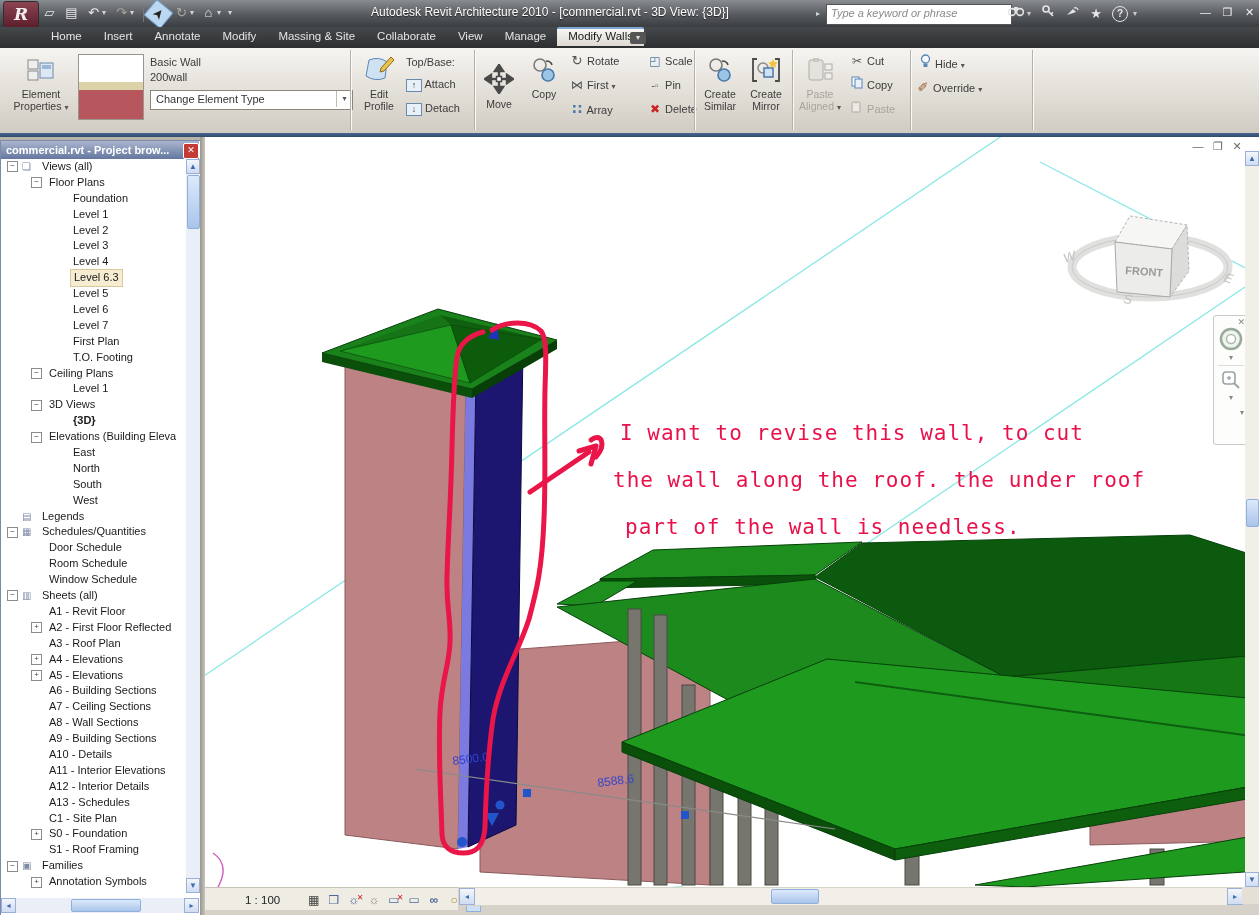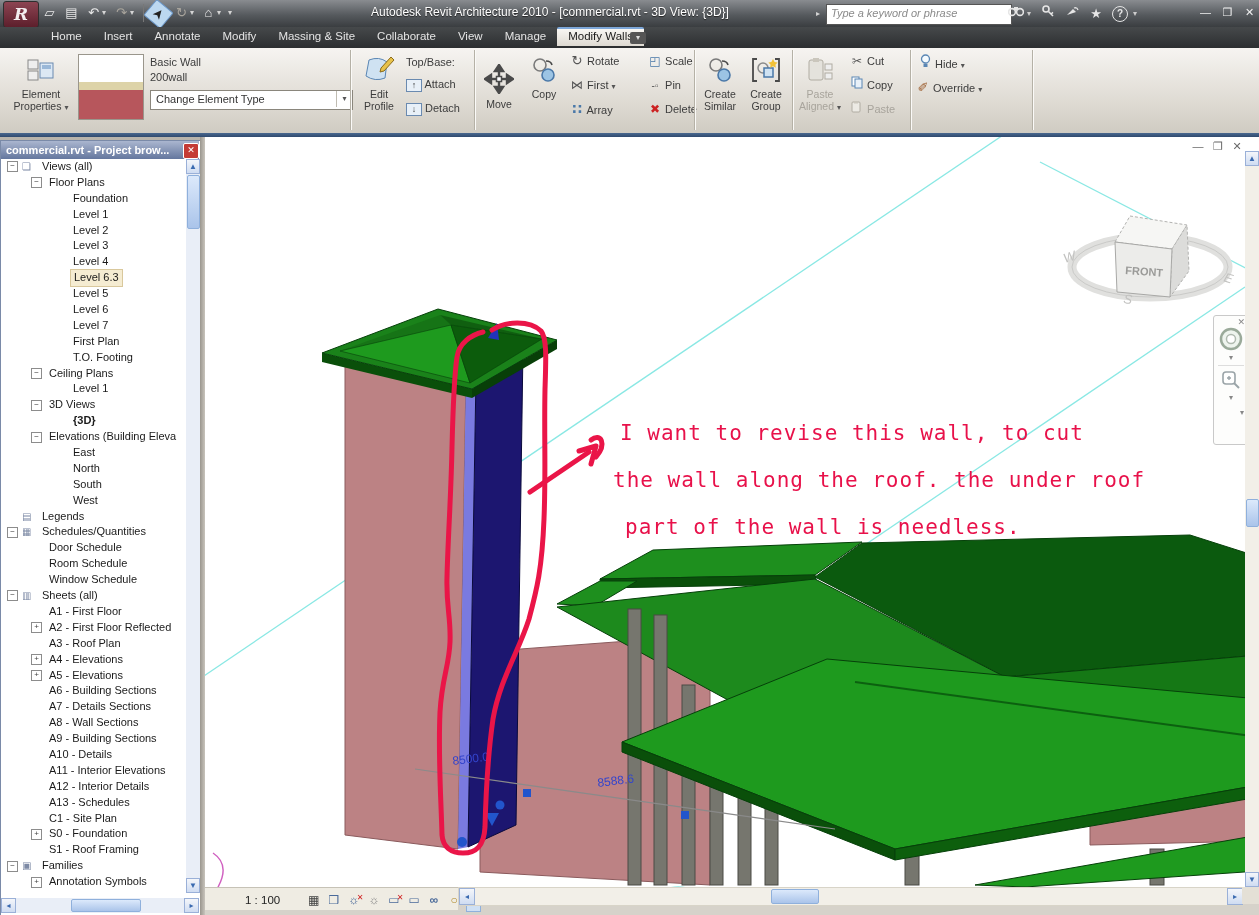--- a/index.html
+++ b/index.html
@@ -254,21 +254,21 @@
   <div class="abs bigbtn" style="left:744px;top:8px;width:44px">
     <span class="ic">
       <svg width="30" height="28" viewBox="0 0 30 28">
             <path d="M6 3 H2 V25 H6 M24 3 h4 V25 h-4" stroke="#4a4a4a" fill="none" stroke-width="1.8"></path>
             <circle cx="12" cy="12" r="5" fill="none" stroke="#8a8a8a" stroke-width="1.5"></circle>
             <rect x="13" y="12" width="9" height="9" fill="#cfe2f2" stroke="#4a78a8" stroke-width="1.5"></rect>
             <path d="M22 3 l1.6 3 3 .5 -2.2 2.2 .5 3 -2.9 -1.5 -2.9 1.5 .5 -3 -2.2 -2.2 3 -.5 Z" fill="#f2c238"></path>
           </svg>
     </span>
     <span>Create</span><br>
-    <span>Group</span>
+    <span>Mirror</span>
   </div>
   <div class="abs psep" style="left:792px"></div>
 
   <div class="abs bigbtn dis" style="left:796px;top:8px;width:48px">
     <span class="ic">
       <svg width="26" height="28" viewBox="0 0 26 28">
             <rect x="2" y="4" width="14" height="20" rx="2" fill="#e4e2dc" stroke="#b0aca2"></rect>
             <rect x="6" y="2" width="6" height="4" fill="#cac6bc"></rect>
             <rect x="18" y="8" width="7" height="6" fill="#eee" stroke="#b0aca2"></rect>
             <rect x="18" y="17" width="7" height="6" fill="#eee" stroke="#b0aca2"></rect>
@@ -459,21 +459,21 @@
         </div>
         <div class="trow">
           <span class="tsp" style="width: 6px;"></span>
           <span class="texp">−</span>
           <span class="ticn">▥</span>
           <span class="tlb">Sheets (all)</span>
         </div>
         <div class="trow">
           <span class="tsp" style="width: 30px;"></span>
           <span class="tgap"></span>
-          <span class="tlb">A1 - First Floor</span>
+          <span class="tlb">A1 - Revit Floor</span>
         </div>
         <div class="trow">
           <span class="tsp" style="width: 30px;"></span>
           <span class="texp">+</span>
           <span class="tlb">A2 - First Floor Reflected</span>
         </div>
         <div class="trow">
           <span class="tsp" style="width: 30px;"></span>
           <span class="tgap"></span>
           <span class="tlb">A3 - Roof Plan</span>
@@ -489,21 +489,21 @@
           <span class="tlb">A5 - Elevations</span>
         </div>
         <div class="trow">
           <span class="tsp" style="width: 30px;"></span>
           <span class="tgap"></span>
           <span class="tlb">A6 - Building Sections</span>
         </div>
         <div class="trow">
           <span class="tsp" style="width: 30px;"></span>
           <span class="tgap"></span>
-          <span class="tlb">A7 - Details Sections</span>
+          <span class="tlb">A7 - Ceiling Sections</span>
         </div>
         <div class="trow">
           <span class="tsp" style="width: 30px;"></span>
           <span class="tgap"></span>
           <span class="tlb">A8 - Wall Sections</span>
         </div>
         <div class="trow">
           <span class="tsp" style="width: 30px;"></span>
           <span class="tgap"></span>
           <span class="tlb">A9 - Building Sections</span>

